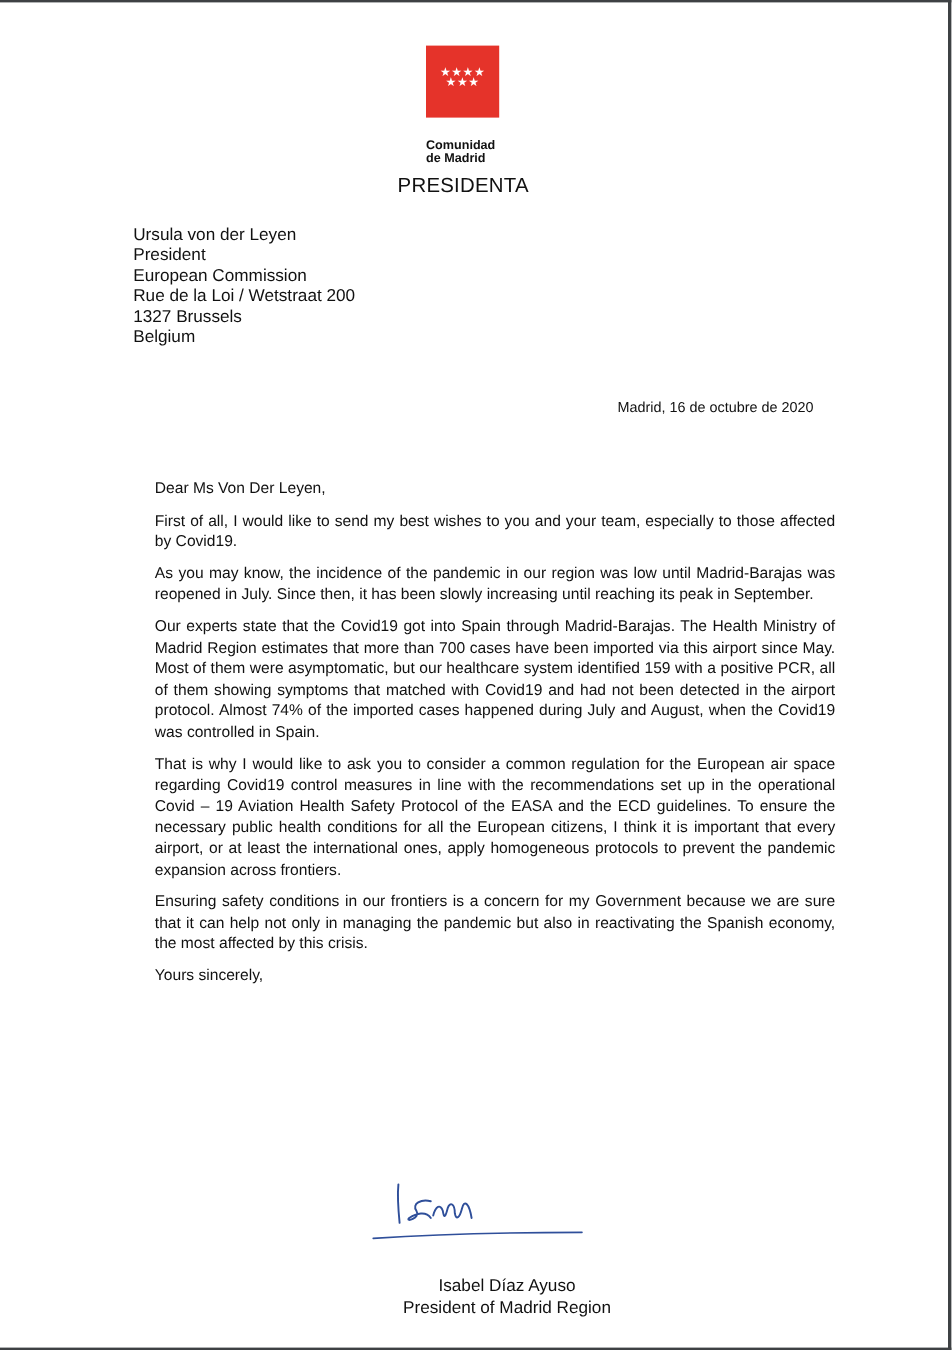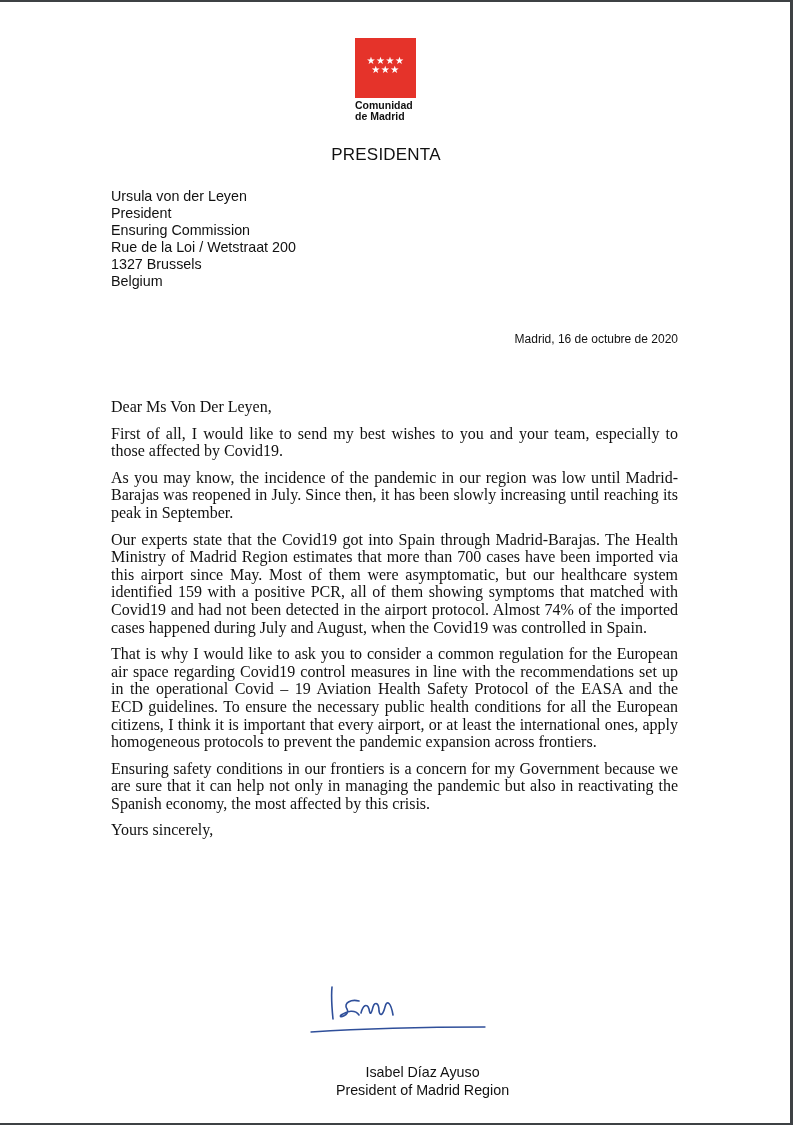--- a/index.html
+++ b/index.html
@@ -7,30 +7,30 @@
     width: 793px; height: 1125px; background: #ffffff; position: relative; overflow: hidden;
     font-family: "Liberation Sans", sans-serif; color: #111111;
   }
   .page-border-top { position: absolute; left: 0; top: 0; width: 793px; height: 2px; background: #3e4144; }
   .page-border-right { position: absolute; right: 0; top: 0; width: 3px; height: 1125px; background: #3e4144; }
   .page-border-bottom { position: absolute; left: 0; bottom: 0; width: 793px; height: 2px; background: #3e4144; }
 
   .logo { position: absolute; left: 355px; top: 38px; width: 62px; }
   .logo-box { width: 61px; height: 60px; background: #e5332a; position: relative; }
   .stars { position: absolute; left: 0; right: 0; top: 18px; text-align: center; color: #fff; font-family: "DejaVu Sans", sans-serif; font-size: 10px; line-height: 9px; letter-spacing: 0.5px; }
-  .logo-text { margin-top: 2px; font-size: 10.5px; font-weight: bold; line-height: 10.5px; color: #111; white-space: nowrap; }
+  .logo-text { margin-top: 18px; font-size: 10.5px; font-weight: bold; line-height: 10.5px; color: #111; white-space: nowrap; }
 
   .heading { position: absolute; left: 0; width: 772px; top: 145px; text-align: center; font-size: 17px; letter-spacing: 0.2px; }
 
   .address { position: absolute; left: 111px; top: 188px; font-size: 14.3px; line-height: 17px; }
   .address div { white-space: nowrap; }
 
   .date { position: absolute; right: 115px; top: 332px; font-size: 12px; white-space: nowrap; }
 
-  .body-text { position: absolute; left: 111px; top: 398px; width: 567px; font-size: 16px; line-height: 17.6px; font-family: Liberation Serif, serif; }
+  .body-text { position: absolute; left: 129px; top: 398px; width: 567px; font-size: 13px; line-height: 17.6px; }
   .body-text p { margin: 0 0 9px 0; text-align: justify; }
   .salutation { margin: 0 0 9px 0; }
   .closing { margin-top: 0; }
 
   .signature { position: absolute; left: 307px; top: 985px; width: 180px; height: 52px; }
   .signer { position: absolute; left: 0; width: 793px; top: 1063px; text-align: center; font-size: 14.3px; line-height: 18px; padding-left: 26px; }
 </style>
 </head>
 <body>
 
@@ -49,21 +49,21 @@
     <div>Comunidad</div>
     <div>de Madrid</div>
   </div>
 </div>
 
 <div class="heading">PRESIDENTA</div>
 
 <div class="address">
   <div>Ursula von der Leyen</div>
   <div>President</div>
-  <div>Ensuring Commission</div>
+  <div>European Commission</div>
   <div>Rue de la Loi / Wetstraat 200</div>
   <div>1327 Brussels</div>
   <div>Belgium</div>
 </div>
 
 <div class="date">Madrid, 16 de octubre de 2020</div>
 
 <div class="body-text">
   <p class="salutation">Dear Ms Von Der Leyen,</p>
   <p>First of all, I would like to send my best wishes to you and your team, especially to those affected by Covid19.</p>

